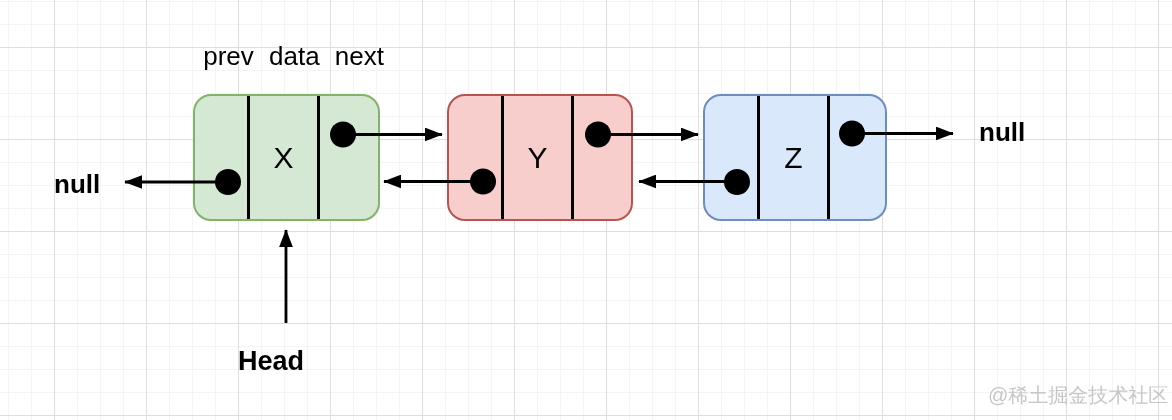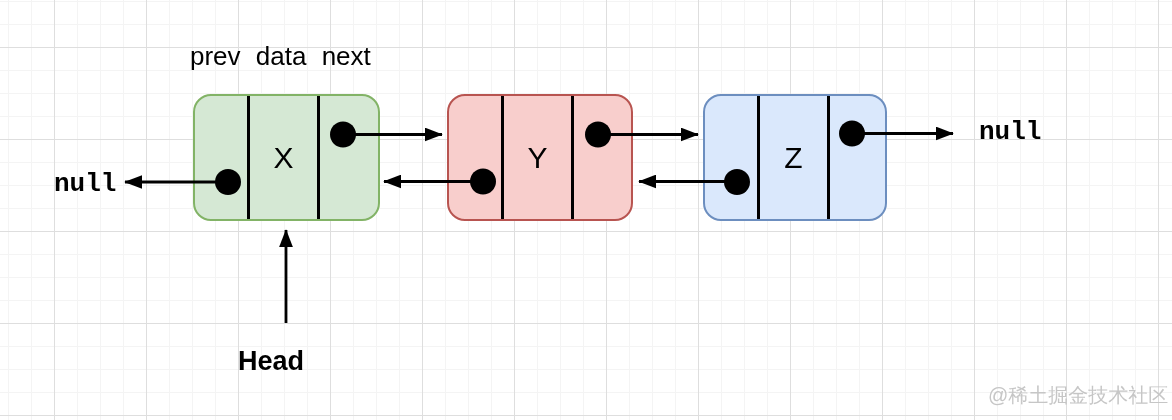--- a/index.html
+++ b/index.html
@@ -43,25 +43,25 @@
     border-right: 3px solid #000;
     display: flex;
     align-items: center;
     justify-content: center;
     font-size: 30px;
   }
   .cell-next { flex: 1; }
   .txt { position: absolute; white-space: nowrap; }
   .fields-label {
     left: 190px; top: 41px; width: 194px;
-    text-align: left;
+    text-align: right;
     font-size: 26px;
     word-spacing: 8px;
   }
-  .null-label { font-size: 26px; font-weight: bold; font-family: Liberation Mono, monospace; }
+  .null-label { font-size: 26px; font-weight: bold; }
   #null-left  { left: 54px;  top: 169px; }
   #null-right { left: 979px; top: 117px; }
   .head-label {
     left: 238px; top: 346px; width: 98px;
     font-size: 27px;
     font-weight: bold;
   }
   .watermark {
     left: 988px; top: 382px;
     font-size: 20px;

